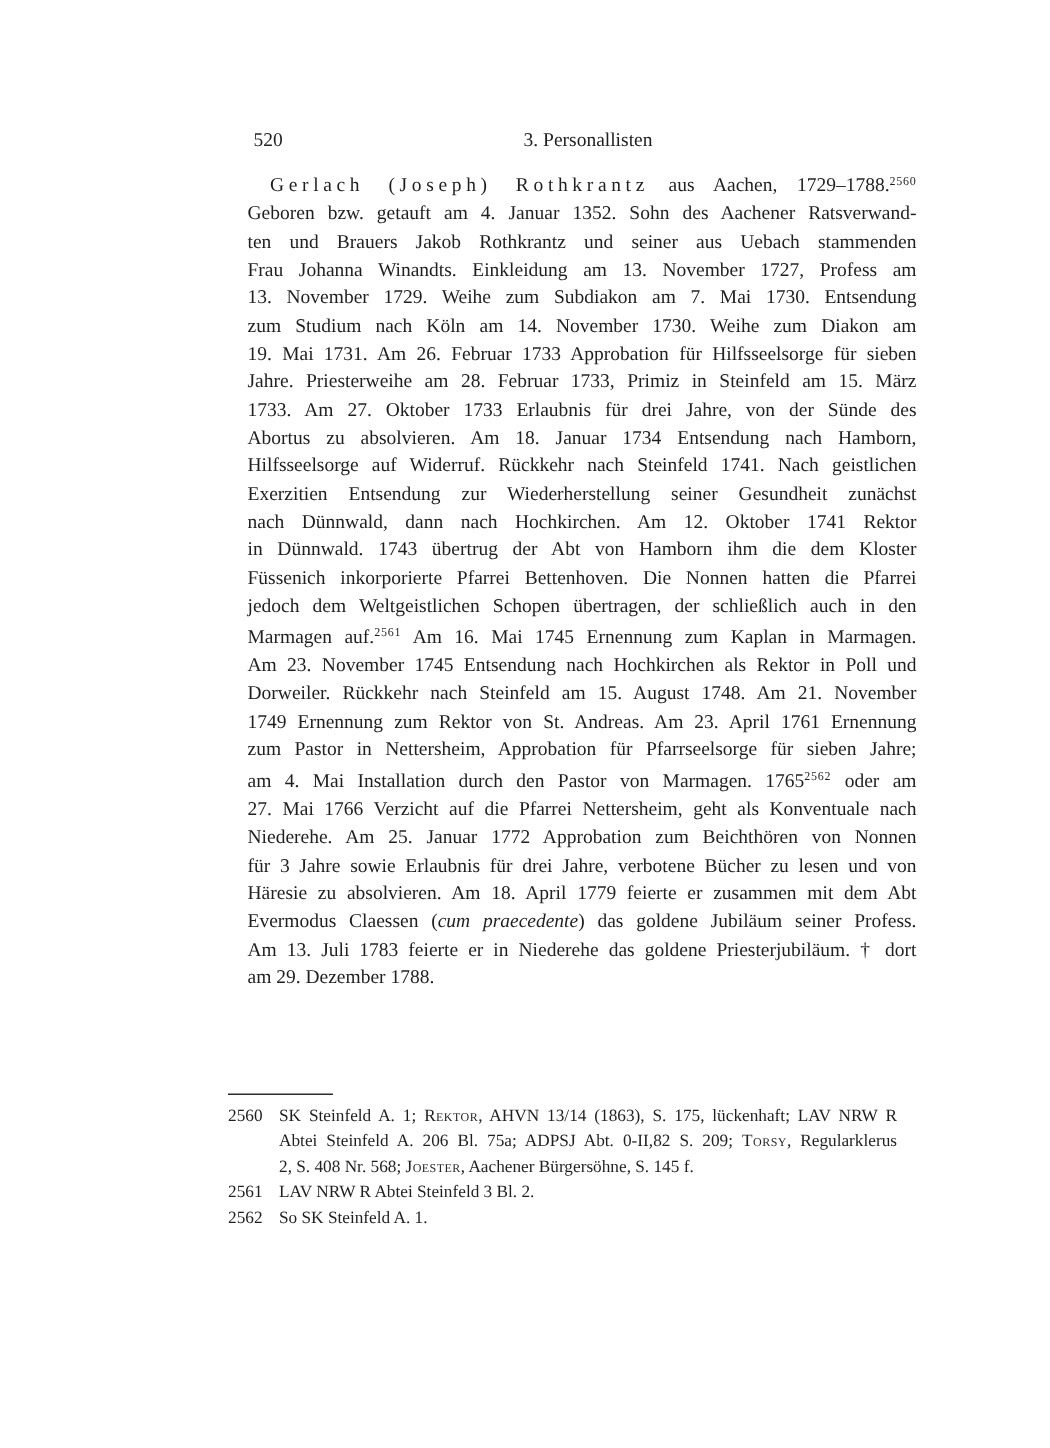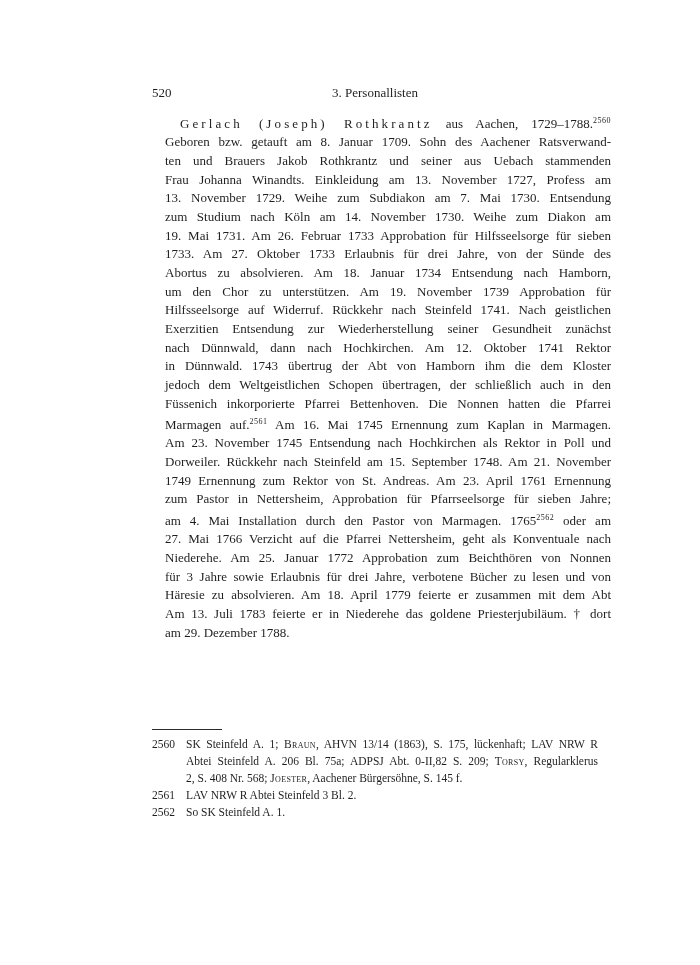--- a/index.html
+++ b/index.html
@@ -11,21 +11,21 @@
   body {
     width: 700px; height: 965px;
     background: var(--bg);
     font-family: "Liberation Serif", "DejaVu Serif", serif;
     color: var(--text);
   }
   .page { position: relative; width: 700px; height: 965px; background: var(--bg); overflow: hidden; }
 
   
   .header {
-    position: absolute; left: 152px; top: 85px; width: 446px;
+    position: absolute; left: 169px; top: 85px; width: 446px;
     font-size: 13px; line-height: 16px;
   }
   .pagenum { position: absolute; left: 0; top: 0; }
   .title { display: block; text-align: center; }
 
   
   .bodytext {
     position: absolute; left: 165px; top: 112px; width: 446px;
     font-size: 13px; line-height: 18.67px;
   }
@@ -57,56 +57,57 @@
 
 <div class="page">
 
   <div class="header">
     <span class="pagenum">520</span>
     <div class="title">3. Personallisten</div>
   </div>
 
   <div class="bodytext" id="body-text">
       <div class="jline indent"><span class="s-sp">Gerlach (Joseph) Rothkrantz</span><span> aus Aachen, 1729–1788.</span><span class="s-sup">2560</span></div>
-      <div class="jline"><span>Geboren bzw. getauft am 8. Januar 1709. Sohn des Aachener Ratsverwand-</span></div>
+      <div class="jline"><span>Geboren bzw. getauft am 4. Januar 1352. Sohn des Aachener Ratsverwand-</span></div>
       <div class="jline"><span>ten und Brauers Jakob Rothkrantz und seiner aus Uebach stammenden</span></div>
       <div class="jline"><span>Frau Johanna Winandts. Einkleidung am 13. November 1727, Profess am</span></div>
       <div class="jline"><span>13. November 1729. Weihe zum Subdiakon am 7. Mai 1730. Entsendung</span></div>
       <div class="jline"><span>zum Studium nach Köln am 14. November 1730. Weihe zum Diakon am</span></div>
       <div class="jline"><span>19. Mai 1731. Am 26. Februar 1733 Approbation für Hilfsseelsorge für sieben</span></div>
+      <div class="jline"><span>Jahre. Priesterweihe am 28. Februar 1733, Primiz in Steinfeld am 15. März</span></div>
       <div class="jline"><span>1733. Am 27. Oktober 1733 Erlaubnis für drei Jahre, von der Sünde des</span></div>
       <div class="jline"><span>Abortus zu absolvieren. Am 18. Januar 1734 Entsendung nach Hamborn,</span></div>
-      <div class="jline"><span>um den Chor zu unterstützen. Am 19. November 1739 Approbation für</span></div>
       <div class="jline"><span>Hilfsseelsorge auf Widerruf. Rückkehr nach Steinfeld 1741. Nach geistlichen</span></div>
       <div class="jline"><span>Exerzitien Entsendung zur Wiederherstellung seiner Gesundheit zunächst</span></div>
       <div class="jline"><span>nach Dünnwald, dann nach Hochkirchen. Am 12. Oktober 1741 Rektor</span></div>
       <div class="jline"><span>in Dünnwald. 1743 übertrug der Abt von Hamborn ihm die dem Kloster</span></div>
+      <div class="jline"><span>Füssenich inkorporierte Pfarrei Bettenhoven. Die Nonnen hatten die Pfarrei</span></div>
       <div class="jline"><span>jedoch dem Weltgeistlichen Schopen übertragen, der schließlich auch in den</span></div>
-      <div class="jline"><span>Füssenich inkorporierte Pfarrei Bettenhoven. Die Nonnen hatten die Pfarrei</span></div>
       <div class="jline"><span>Marmagen auf.</span><span class="s-sup">2561</span><span> Am 16. Mai 1745 Ernennung zum Kaplan in Marmagen.</span></div>
       <div class="jline"><span>Am 23. November 1745 Entsendung nach Hochkirchen als Rektor in Poll und</span></div>
-      <div class="jline"><span>Dorweiler. Rückkehr nach Steinfeld am 15. September 1748. Am 21. November</span></div>
+      <div class="jline"><span>Dorweiler. Rückkehr nach Steinfeld am 15. August 1748. Am 21. November</span></div>
       <div class="jline"><span>1749 Ernennung zum Rektor von St. Andreas. Am 23. April 1761 Ernennung</span></div>
       <div class="jline"><span>zum Pastor in Nettersheim, Approbation für Pfarrseelsorge für sieben Jahre;</span></div>
       <div class="jline"><span>am 4. Mai Installation durch den Pastor von Marmagen. 1765</span><span class="s-sup">2562</span><span> oder am</span></div>
       <div class="jline"><span>27. Mai 1766 Verzicht auf die Pfarrei Nettersheim, geht als Konventuale nach</span></div>
       <div class="jline"><span>Niederehe. Am 25. Januar 1772 Approbation zum Beichthören von Nonnen</span></div>
       <div class="jline"><span>für 3 Jahre sowie Erlaubnis für drei Jahre, verbotene Bücher zu lesen und von</span></div>
       <div class="jline"><span>Häresie zu absolvieren. Am 18. April 1779 feierte er zusammen mit dem Abt</span></div>
+      <div class="jline"><span>Evermodus Claessen (</span><span class="s-it">cum praecedente</span><span>) das goldene Jubiläum seiner Profess.</span></div>
       <div class="jline"><span>Am 13. Juli 1783 feierte er in Niederehe das goldene Priesterjubiläum. † dort</span></div>
       <div class="jline lastline"><span>am 29. Dezember 1788.</span></div>
     </div>
 
   <div class="fnrule"></div>
 
   <div class="footnotes" id="footnotes">
       <div class="footnote">
         <span class="fn-num">2560</span>
         <div>
-          <div class="jline"><span>SK Steinfeld A. 1; </span><span class="s-sc">Braun</span><span>, AHVN 13/14 (1863), S. 175, lückenhaft; LAV NRW R</span></div>
+          <div class="jline"><span>SK Steinfeld A. 1; </span><span class="s-sc">Rektor</span><span>, AHVN 13/14 (1863), S. 175, lückenhaft; LAV NRW R</span></div>
           <div class="jline"><span>Abtei Steinfeld A. 206 Bl. 75a; ADPSJ Abt. 0-II,82 S. 209; </span><span class="s-sc">Torsy</span><span>, Regularklerus</span></div>
           <div class="jline lastline"><span>2, S. 408 Nr. 568; </span><span class="s-sc">Joester</span><span>, Aachener Bürgersöhne, S. 145 f.</span></div>
         </div>
       </div>
       <div class="footnote">
         <span class="fn-num">2561</span>
         <div>
           <div class="jline lastline"><span>LAV NRW R Abtei Steinfeld 3 Bl. 2.</span></div>
         </div>
       </div>

